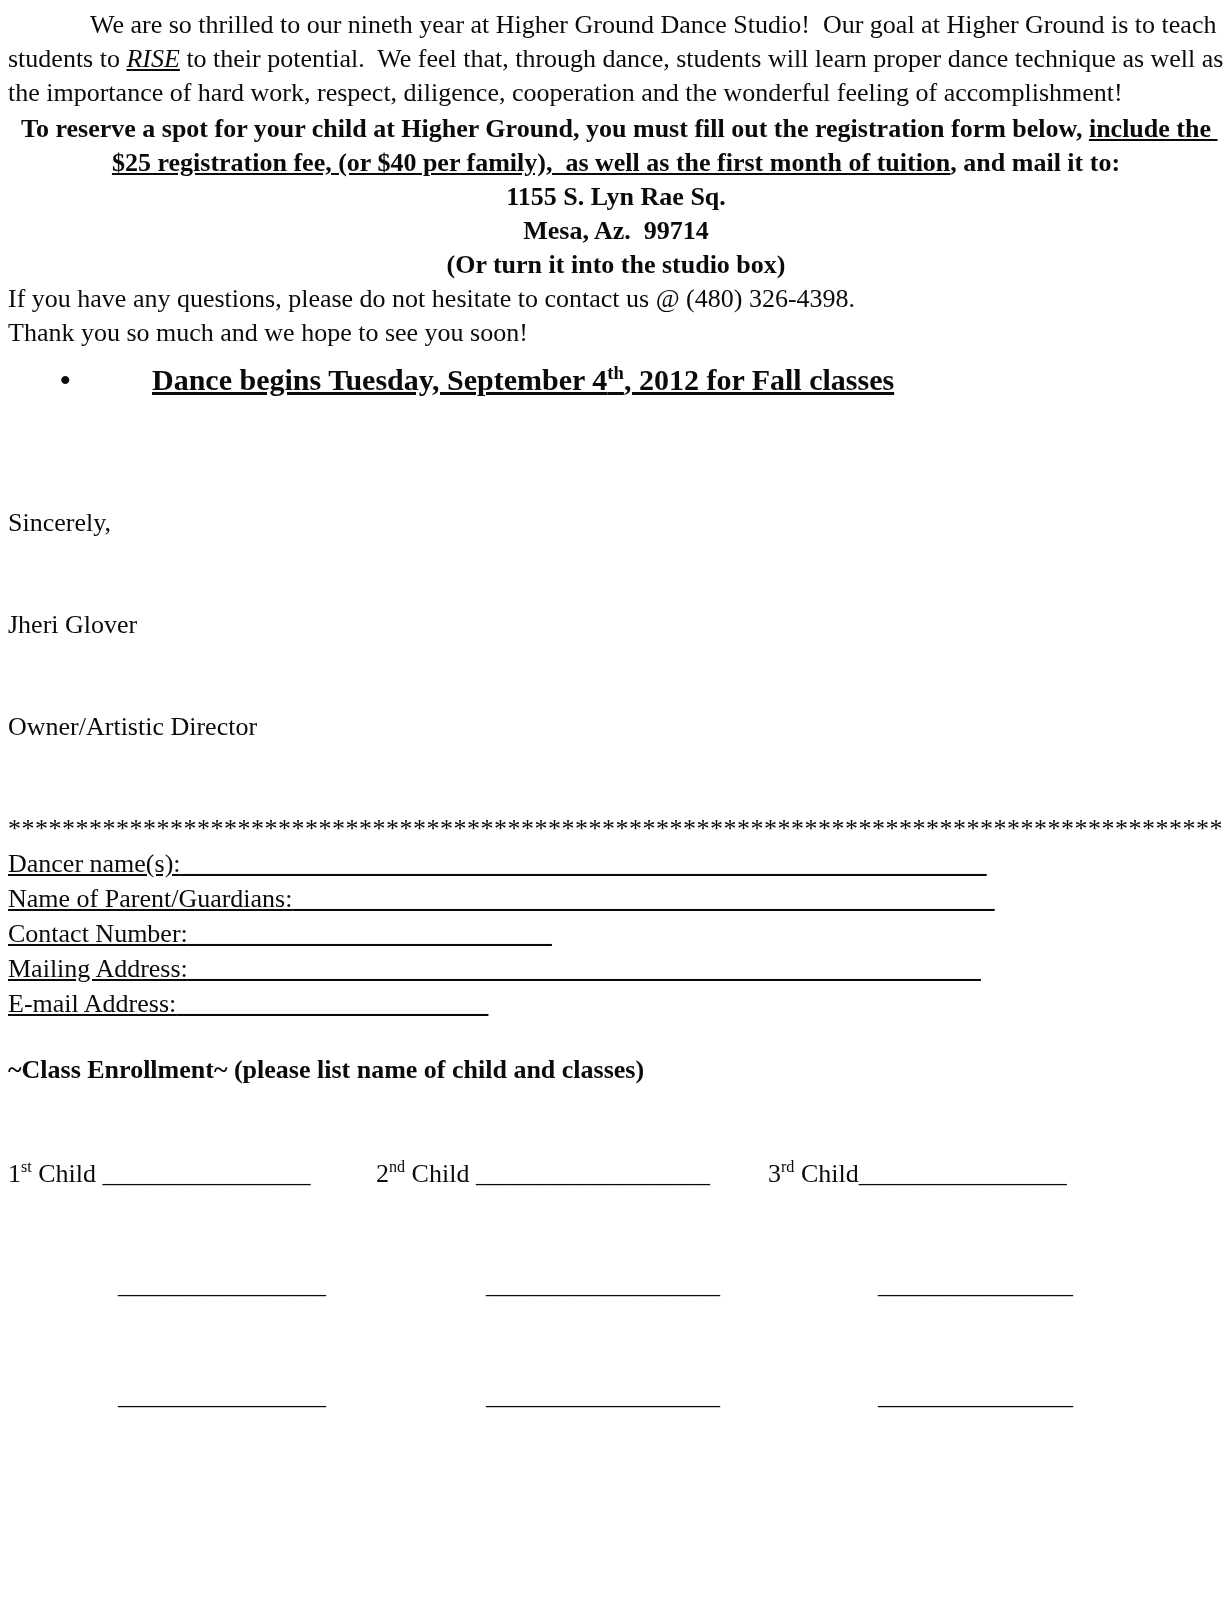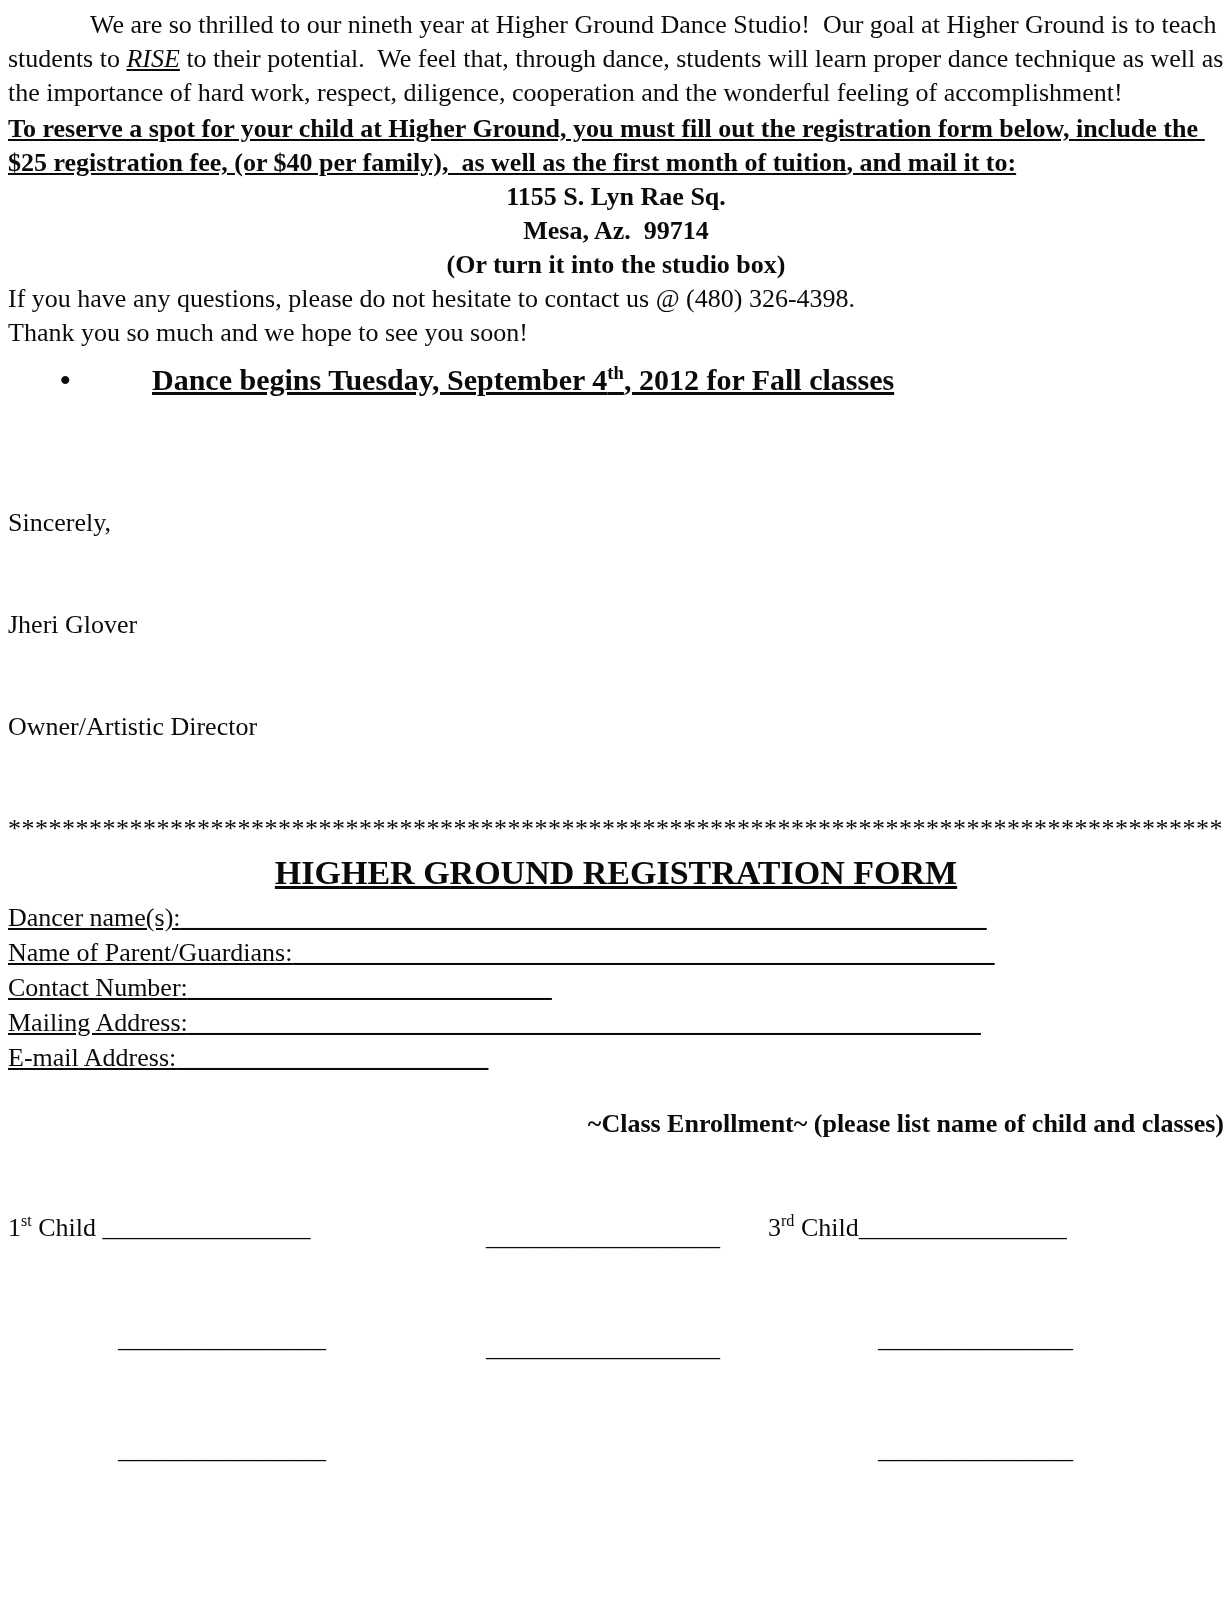--- a/index.html
+++ b/index.html
@@ -18,21 +18,21 @@
     padding: 8px 8px 30px 8px;
     background: #ffffff;
   }
   .page p, .page div, .page span { white-space: pre-wrap; }
 
   .salutation { margin-bottom: 34px; }
 
   .intro { text-indent: 82px; }
   .rise { font-style: italic; text-decoration: underline; font-weight: 400; text-align: right; }
 
-  .reserve { font-weight: 700; margin-top: 2px; text-decoration: underline; }
+  .reserve { font-weight: 700; text-align: center; margin-top: 2px; }
   .u { text-decoration: underline; }
 
   .addr { text-align: center; font-weight: 700; }
 
   .bullet-line {
     display: flex;
     align-items: baseline;
     padding-left: 52px;
     font-size: 30px;
     line-height: 44px;
@@ -55,21 +55,21 @@
     text-align: center;
     font-size: 34px;
     line-height: 42px;
     font-weight: 700;
     text-decoration: underline;
     margin: 6px 0 6px 0;
   }
 
   .field-line { line-height: 35px; text-decoration: underline; }
 
-  .enroll-heading { text-align: right; font-weight: 700; margin-top: 32px; }
+  .enroll-heading { text-align: left; font-weight: 700; margin-top: 32px; }
 
   .enroll-grid {
     display: grid;
     grid-template-columns: 368px 392px auto;
     margin-top: 2px;
   }
   .enroll-extra { padding-left: 110px; margin-top: 9px; }
 </style>
 </head>
 <body>
@@ -94,37 +94,37 @@
   </div>
 
   <div class="closing-block">
     <p>Sincerely,</p>
     <p>Jheri Glover</p>
     <p>Owner/Artistic Director</p>
   </div>
 
   <div class="divider">******************************************************************************************</div>
 
-  <p class="form-title">HIGHER GROUND REGISTRATION FORM</p>
 
   <p class="field-line"><span>Dancer name(s):</span><span>______________________________________________________________</span></p>
   <p class="field-line"><span>Name of Parent/Guardians:</span><span>______________________________________________________</span></p>
   <p class="field-line"><span>Contact Number:</span><span>____________________________</span></p>
   <p class="field-line"><span>Mailing Address:</span><span>_____________________________________________________________</span></p>
   <p class="field-line"><span>E-mail Address:</span><span>________________________</span></p>
 
   <p class="enroll-heading">~Class Enrollment~ (please list name of child and classes)</p>
 
   <div class="enroll-grid">
     <div class="enroll-col">
       <p><span>1</span><sup>st</sup><span> Child </span><span>________________</span></p>
       <p class="enroll-extra">________________</p>
       <p class="enroll-extra">________________</p>
     </div>
     <div class="enroll-col">
+      <p><span>2</span><sup>nd</sup><span> Child </span><span>__________________</span></p>
       <p class="enroll-extra">__________________</p>
       <p class="enroll-extra">__________________</p>
     </div>
     <div class="enroll-col">
       <p><span>3</span><sup>rd</sup><span> Child</span><span>________________</span></p>
       <p class="enroll-extra">_______________</p>
       <p class="enroll-extra">_______________</p>
     </div>
   </div>
 

